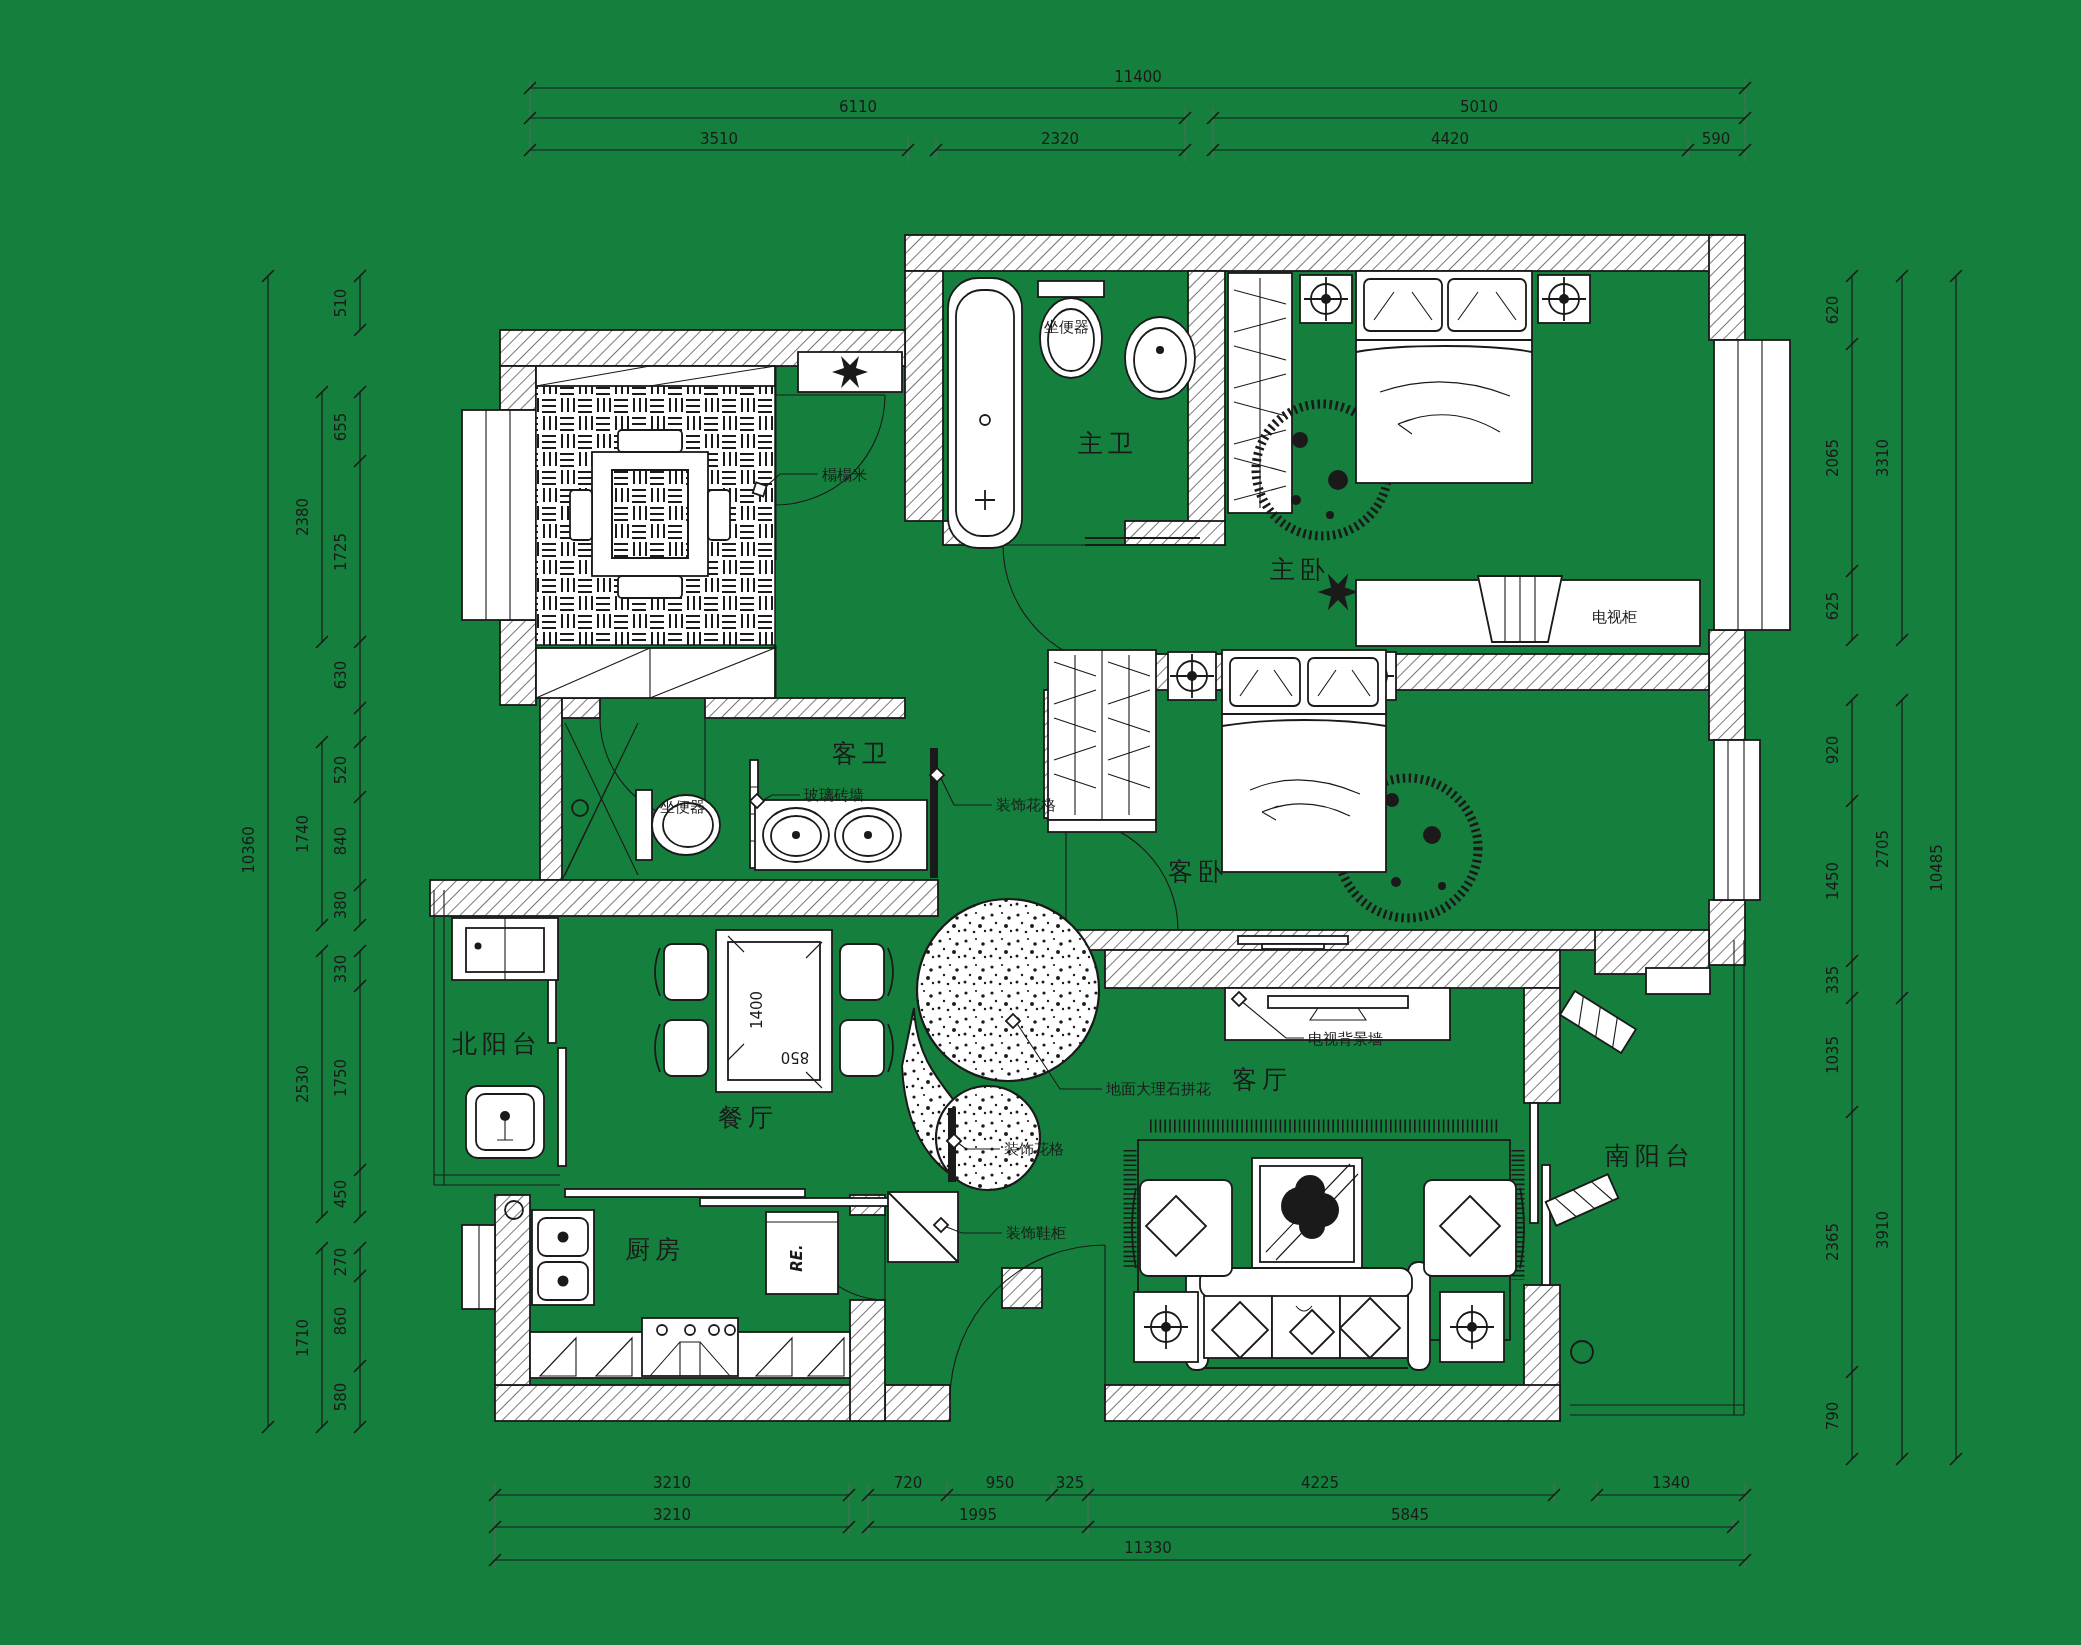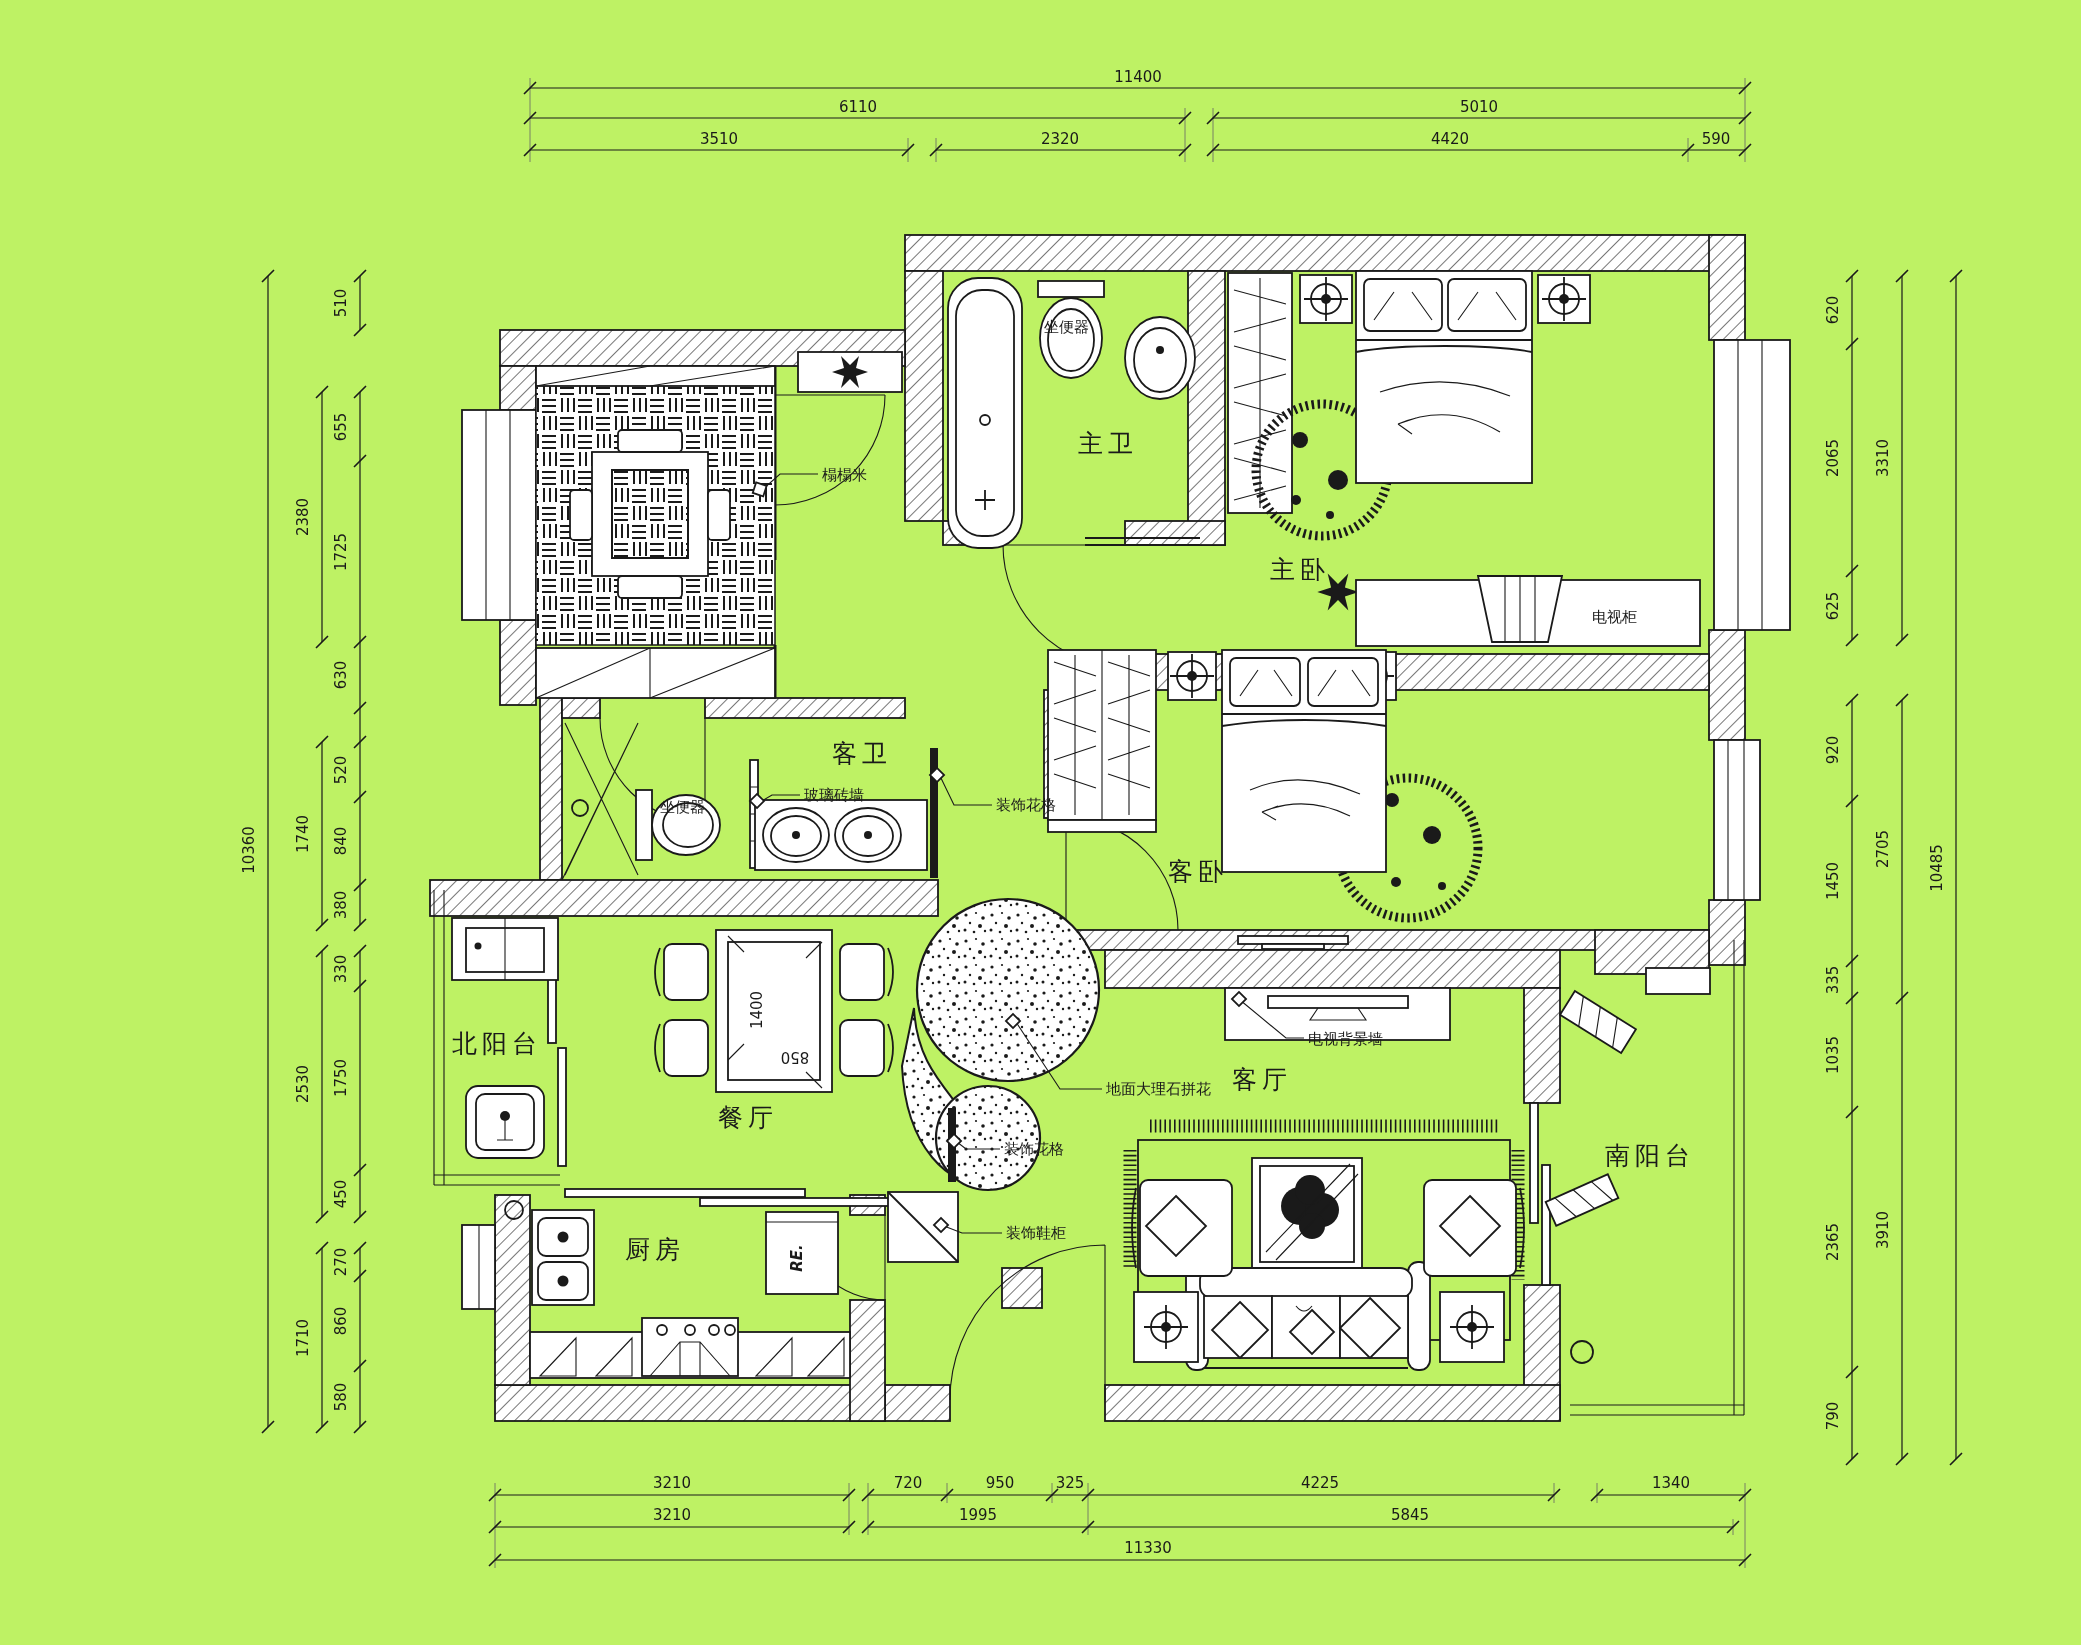--- a/index.html
+++ b/index.html
@@ -1,16 +1,16 @@
 <!DOCTYPE html>
 <html><head>
 <meta charset="utf-8">
 <style>
   html,body{margin:0;padding:0;background:#fff;}
-  #stage{position:relative;width:2081px;height:1645px;background:#bef264;font-family:"DejaVu Sans",sans-serif;}
+  #stage{position:relative;width:2081px;height:1645px;background:#15803d;font-family:"DejaVu Sans",sans-serif;}
   svg{position:absolute;left:0;top:0;}
   .wall{fill:url(#hatch);stroke:#1a1a1a;stroke-width:1.8;}
   .wht{fill:#fff;stroke:#1a1a1a;stroke-width:1.8;}
   .ln{fill:none;stroke:#1a1a1a;stroke-width:1.8;}
   .ln3{fill:none;stroke:#1a1a1a;stroke-width:3;}
   .thin{fill:none;stroke:#1a1a1a;stroke-width:1.1;}
   .blk{fill:#1a1a1a;stroke:none;}
   .dimln{fill:none;stroke:#1a1a1a;stroke-width:1.2;}
   .tick{fill:none;stroke:#1a1a1a;stroke-width:1.6;}
   .ext{fill:none;stroke:#666;stroke-width:0.8;}

